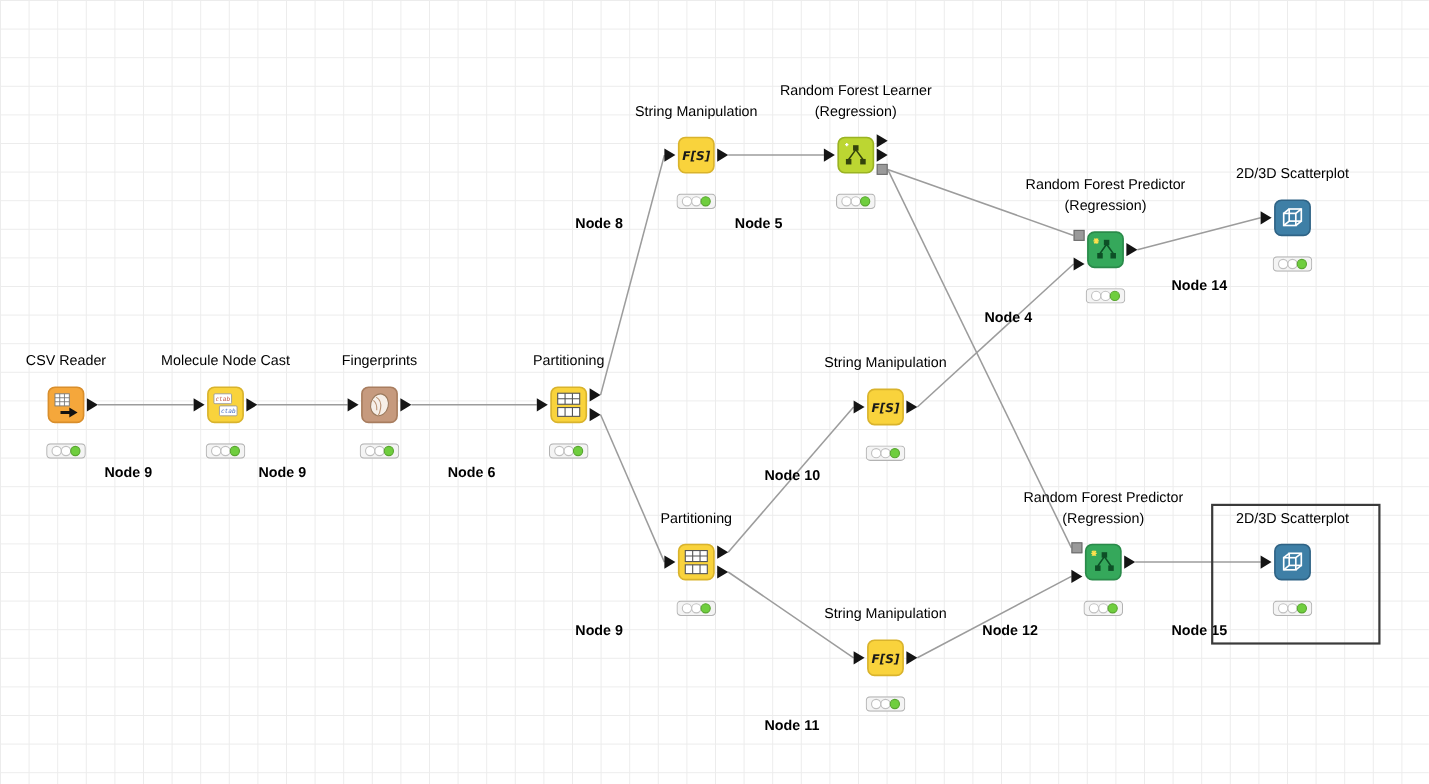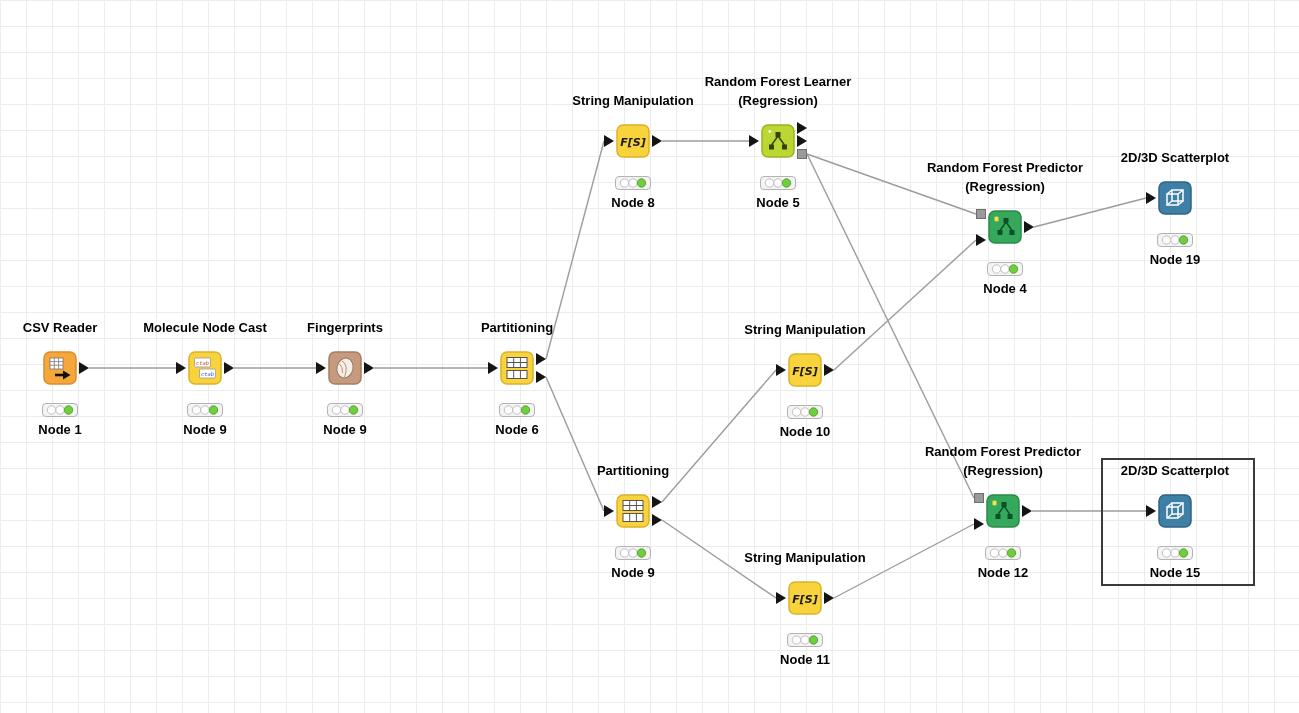--- a/index.html
+++ b/index.html
@@ -10,35 +10,35 @@
       linear-gradient(to right,#ececec 1px,transparent 1px),
       linear-gradient(to bottom,#ececec 1px,transparent 1px);
     background-size:26px 26px;
     font-family:"Liberation Sans",sans-serif;
   }
   #wires{position:absolute;left:0;top:0;z-index:1;pointer-events:none;}
   #nodes-root{position:absolute;left:0;top:0;z-index:2;}
   .node{position:absolute;width:0;height:0;}
   .node-title{
     position:absolute;left:-110px;width:220px;bottom:30px;
-    text-align:center;font-size:13px;font-weight:700;color:#000;
+    text-align:center;font-size:13px;font-weight:400;color:#000;
     white-space:pre-line;line-height:1.45;
   }
   .node-icon{position:absolute;left:-18px;top:-18px;width:36px;height:36px;font-style:italic;}
   .port{position:absolute;}
   .port.tri{
     width:0;height:0;
     border-top:6px solid transparent;border-bottom:6px solid transparent;
     border-left:10px solid #141414;
   }
   .port.sq{width:10px;height:10px;background:#9a9a9a;border:1px solid #6e6e6e;box-sizing:border-box;}
   .traffic{position:absolute;left:-18px;top:35px;width:36px;height:14px;}
   .node-label{
     position:absolute;left:-110px;width:220px;top:54px;
-    text-align:center;font-size:13px;font-weight:700;color:#000;
+    text-align:left;font-size:13px;font-weight:700;color:#000;
   }
   .selection-rect{position:absolute;z-index:3;border:2px solid #3a3a3a;background:transparent;}
 </style>
 </head>
 <body>
 
 <div id="canvas">
   <svg id="wires" width="1299" height="713">
       <line x1="89" y1="368" x2="176" y2="368" stroke="#9c9c9c" stroke-width="1.4"></line>
       <line x1="234" y1="368" x2="316" y2="368" stroke="#9c9c9c" stroke-width="1.4"></line>
@@ -306,21 +306,21 @@
         <line x1="21" y1="25" x2="26" y2="21"></line>
       </g>
   </svg></div>
         <div class="port tri" style="left: -29px; top: -6px;"></div>
         <div class="traffic"><svg width="36" height="14" viewBox="0 0 36 14">
     <rect x="0.5" y="0.5" width="35" height="13" rx="3.5" fill="#f4f4f4" stroke="#b3b3b3"></rect>
     <circle cx="9.5" cy="7" r="4.2" fill="#ffffff" stroke="#c0c0c0"></circle>
     <circle cx="18" cy="7" r="4.2" fill="#ffffff" stroke="#c0c0c0"></circle>
     <circle cx="26.5" cy="7" r="4.2" fill="#6fce3e" stroke="#58a52f"></circle>
   </svg></div>
-        <div class="node-label">Node 19</div>
+        <div class="node-label">Node 14</div>
       </div>
       <div class="node" style="left: 1175px; top: 511px;">
         <div class="node-title">2D/3D Scatterplot</div>
         <div class="node-icon"><svg width="36" height="36" viewBox="0 0 36 36">
     <rect x="2" y="2" width="32" height="32" rx="6" fill="#3E7FA6" stroke="#2F6385" stroke-width="1.5"></rect>
 
       <g stroke="#ffffff" stroke-width="1.5" fill="none">
         <rect x="10" y="14" width="11" height="11"></rect>
         <rect x="15" y="10" width="11" height="11"></rect>
         <line x1="10" y1="14" x2="15" y2="10"></line>

